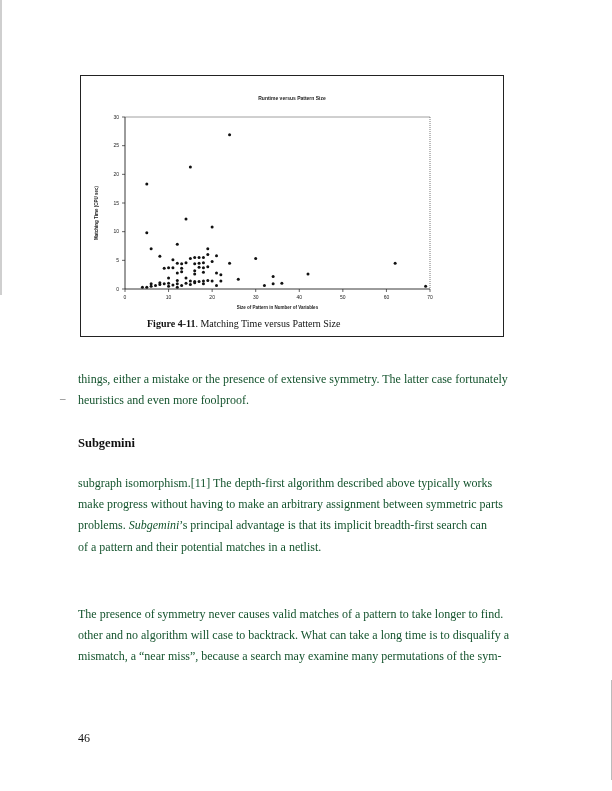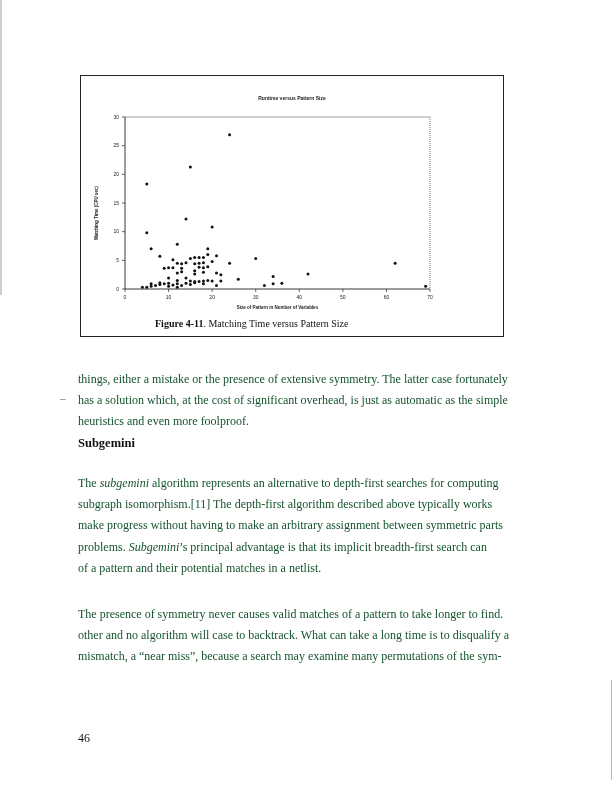--- a/index.html
+++ b/index.html
@@ -16,21 +16,21 @@
   }
   .chart-title {
     position: absolute; left: 0; right: 0; top: 19px; text-align: center;
     font-family: "Liberation Sans", sans-serif; font-weight: bold; font-size: 5px; color: #222;
   }
   svg.plot { position: absolute; left: 0; top: 0; }
   .caption {
     position: absolute; left: 147px; top: 318px;
     font-size: 10px; color: #111;
   }
-  .caption b { font-weight: bold; margin-left: 8px; }
+  .caption b { font-weight: bold; }
   .body-text {
     position: absolute; left: 78px; width: 480px;
     font-size: 12px; line-height: 21.2px; color: #14532d; white-space: nowrap;
   }
   .heading {
     position: absolute; left: 78px; top: 436px;
     font-size: 12.5px; font-weight: bold; color: #111;
   }
   .margin-dash { position: absolute; left: 60px; top: 392px; font-size: 11px; color: #555; }
   .page-number { position: absolute; left: 78px; top: 731px; font-size: 12px; color: #111; }
@@ -160,28 +160,26 @@
       <circle cx="344.64285714285717" cy="210.13333333333333" r="1.5" fill="#111"></circle>
     </svg>
 </div>
 
 <div class="caption"><b>Figure 4-11</b><span>. Matching Time versus Pattern Size</span></div>
 
 <div class="margin-dash">–</div>
 
 <div class="body-text" style="top:369px;">
   <div>things, either a mistake or the presence of extensive symmetry. The latter case fortunately</div>
-  <div>has a solution which, at the cost of significant overhead, is just as automatic as the simple</div>
   <div>heuristics and even more foolproof.</div>
 </div>
 
 <div class="heading">Subgemini</div>
 
 <div class="body-text" style="top:473px;">
-  <div><span>The </span><i>subgemini</i><span> algorithm represents an alternative to depth-first searches for computing</span></div>
   <div>subgraph isomorphism.[11] The depth-first algorithm described above typically works</div>
   <div>make progress without having to make an arbitrary assignment between symmetric parts</div>
   <div><span>problems. </span><i>Subgemini</i><span>’s principal advantage is that its implicit breadth-first search can</span></div>
   <div>of a pattern and their potential matches in a netlist.</div>
 </div>
 
 <div class="body-text" style="top:604px;">
   <div>The presence of symmetry never causes valid matches of a pattern to take longer to find.</div>
   <div>other and no algorithm will case to backtrack. What can take a long time is to disqualify a</div>
   <div>mismatch, a “near miss”, because a search may examine many permutations of the sym-</div>

